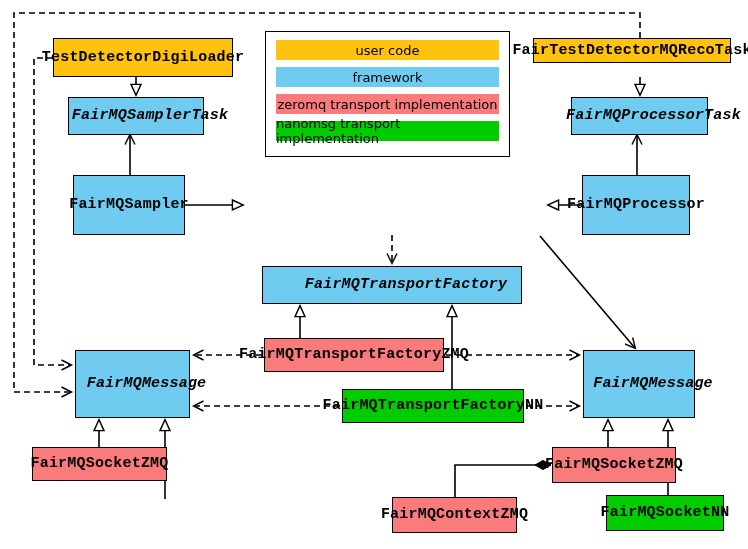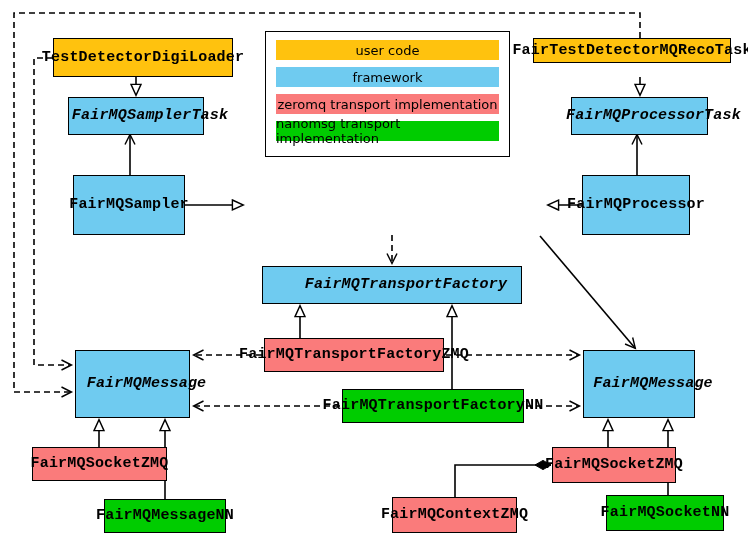--- a/index.html
+++ b/index.html
@@ -105,21 +105,20 @@
   <div class="node c-fw abstract" style="left:262px;top:266px;width:260px;height:38px;">FairMQTransportFactory</div>
 
   <div class="node c-nn" style="left:342px;top:389px;width:182px;height:34px;">FairMQTransportFactoryNN</div>
 
   <div class="node c-fw abstract" style="left:75px;top:350px;width:115px;height:68px;">FairMQMessage</div>
 
   <div class="node c-fw abstract" style="left:583px;top:350px;width:112px;height:68px;">FairMQMessage</div>
 
   <div class="node c-zmq" style="left:32px;top:447px;width:135px;height:34px;">FairMQSocketZMQ</div>
 
-  <div class="node c-nn" style="left:104px;top:499px;width:122px;height:34px;">FairMQMessageNN</div>
 
   <div class="node c-zmq" style="left:392px;top:497px;width:125px;height:36px;">FairMQContextZMQ</div>
 
   <div class="node c-zmq" style="left:552px;top:447px;width:124px;height:36px;">FairMQSocketZMQ</div>
 
   <div class="node c-nn" style="left:606px;top:495px;width:118px;height:36px;">FairMQSocketNN</div>
 
   <div id="legend">
     <div class="legrow c-user">user code</div>
     <div class="legrow c-fw">framework</div>

